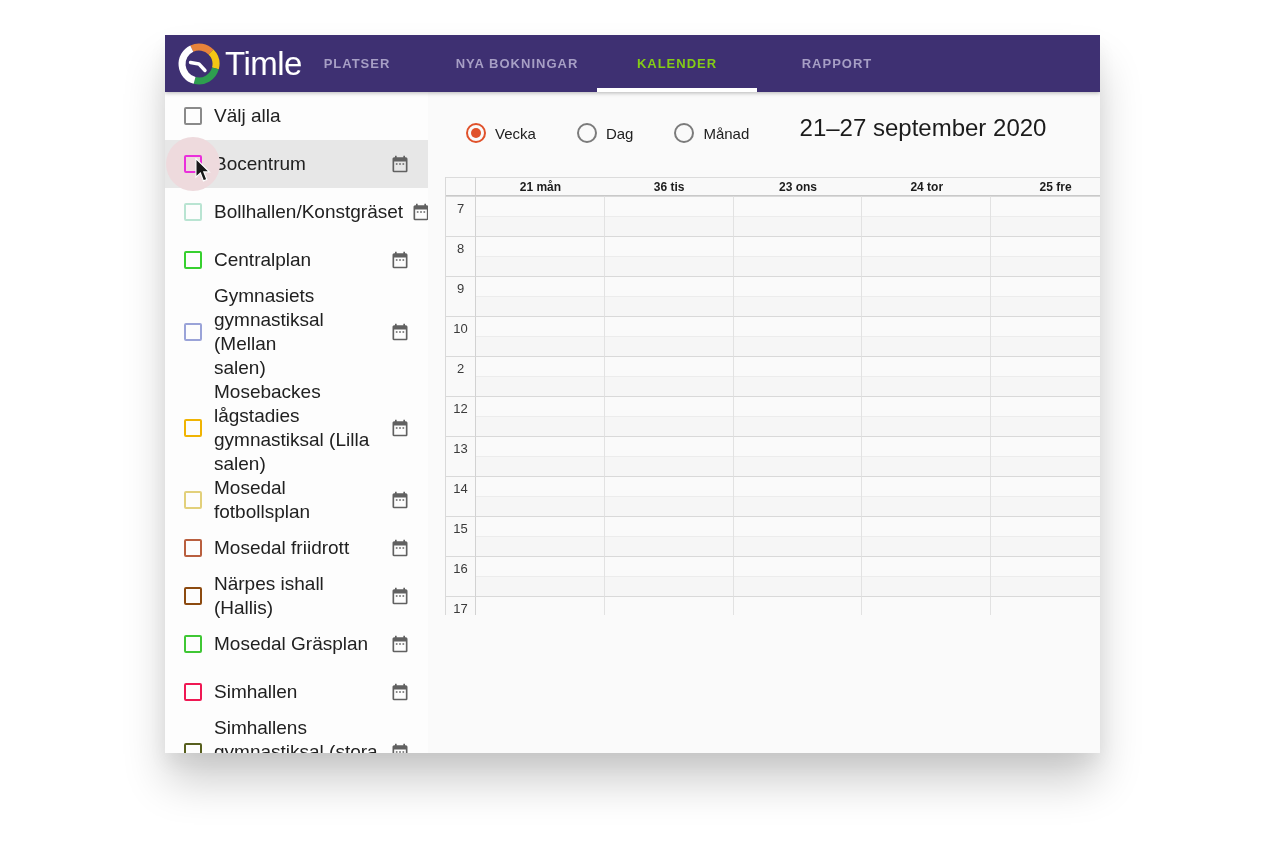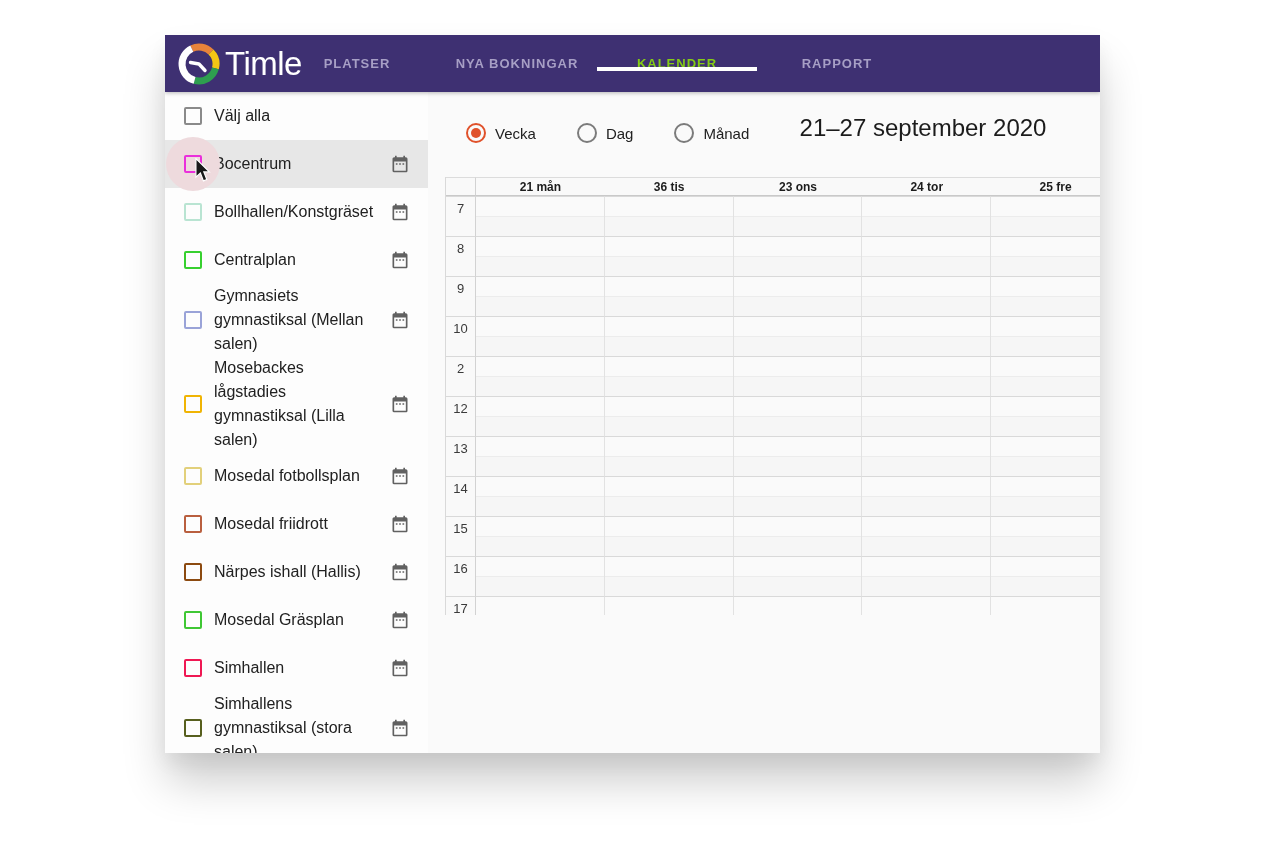--- a/index.html
+++ b/index.html
@@ -12,41 +12,41 @@
           background:#fff; overflow:hidden; display:flex; flex-direction:column;
           box-shadow:0 30px 42px -2px rgba(0,0,0,0.20), 0 10px 18px rgba(0,0,0,0.05); }
 
   
   .appbar { position:relative; height:57px; background:#3e3072; flex:0 0 57px;
             display:flex; align-items:stretch; z-index:3;
             box-shadow:0 1px 4px rgba(0,0,0,0.28); }
   .logo { position:absolute; left:12px; top:0; height:57px; display:flex; align-items:center; }
   .logo svg { display:block; }
   .logo-text { color:#fff; font-size:33px; font-weight:normal; letter-spacing:-0.5px; margin-left:4px; }
-  .nav { display:flex; margin-left:112px;align-items:center; }
+  .nav { display:flex; margin-left:112px; }
   .tab { width:160px; display:flex; align-items:center; justify-content:center;
          color:#a79fc5; font-size:13px; font-weight:bold; letter-spacing:1px;
          position:relative; cursor:pointer; }
   .tab.active { color:#84cc16; }
   .tab.active::after { content:""; position:absolute; left:0; right:0; bottom:0;
                        height:4px; background:#ffffff; }
 
   
   .content { flex:1; display:flex; overflow:hidden; }
 
   
   .sidebar { width:263px; flex:0 0 263px; background:#fdfdfd; overflow:hidden; }
   .side-item { min-height:48px; display:flex; align-items:center;
                padding:0 18px 0 19px; position:relative; cursor:pointer; }
   .side-item.highlighted { background:#e7e7e7; }
   .ripple { position:absolute; left:1px; top:50%; margin-top:-27px; width:54px; height:54px;
             border-radius:50%; background:#eedadd; z-index:0; }
   .cbox { width:18px; height:18px; border:2px solid #8a8a8a; border-radius:2px;
           margin-right:12px; flex:0 0 18px; position:relative; z-index:1; background:transparent; }
-  .side-label { flex:1; font-size:16px; color:#212121; line-height:24px; white-space:pre-line; }
+  .side-label { flex:1; font-size:19px; color:#212121; line-height:24px; white-space:pre-line; }
   .cal-icon { flex:0 0 20px; margin-left:8px; color:#616161; display:flex; align-items:center; }
 
   
   .main { flex:1; background:#fafafa; position:relative; overflow:hidden; }
   .controls { position:absolute; left:15px; top:31px; display:flex; align-items:center; }
   .radio-item { display:flex; align-items:center; margin-right:18px; cursor:pointer;padding-left:23px; }
   .radio { width:20px; height:20px; border-radius:50%; border:2px solid #7b7b7b;
            margin-right:9px; display:flex; align-items:center; justify-content:center; }
   .radio-item.selected .radio { border-color:#e0512a; }
   .radio-item.selected .radio::after { content:""; width:10px; height:10px; border-radius:50%;

